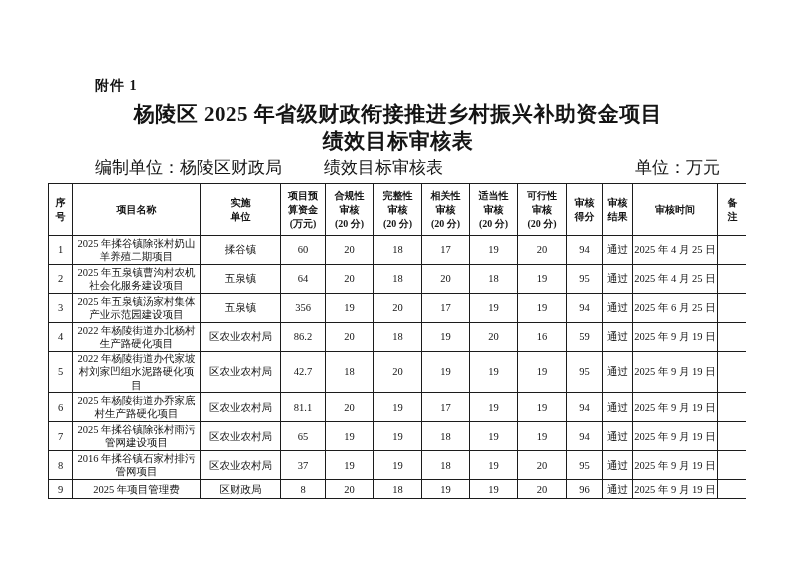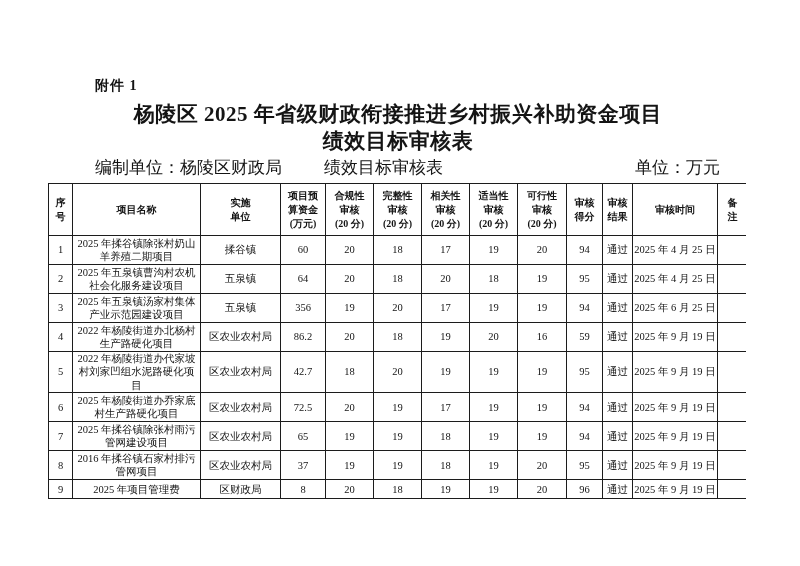--- a/index.html
+++ b/index.html
@@ -214,21 +214,21 @@
           <td>19</td>
           <td>95</td>
           <td>通过</td>
           <td>2025 年 9 月 19 日</td>
           <td></td>
         </tr>
         <tr>
           <td>6</td>
           <td>2025 年杨陵街道办乔家底村生产路硬化项目</td>
           <td>区农业农村局</td>
-          <td>72.5</td>
+          <td>81.1</td>
           <td>20</td>
           <td>19</td>
           <td>17</td>
           <td>19</td>
           <td>19</td>
           <td>94</td>
           <td>通过</td>
           <td>2025 年 9 月 19 日</td>
           <td></td>
         </tr>

